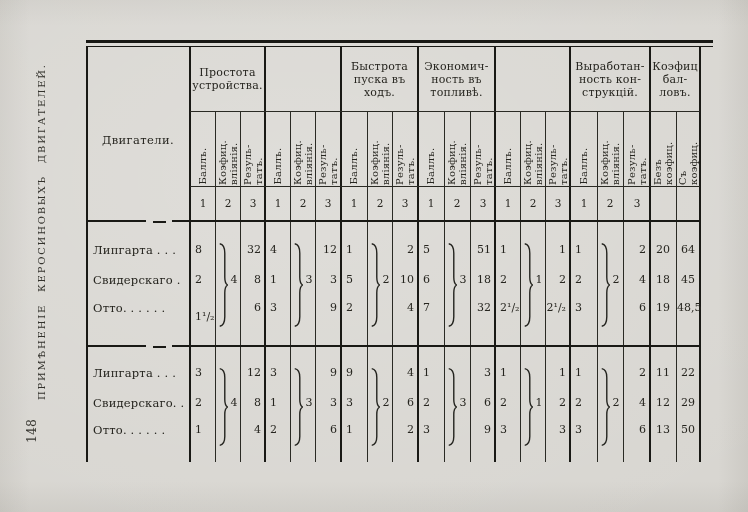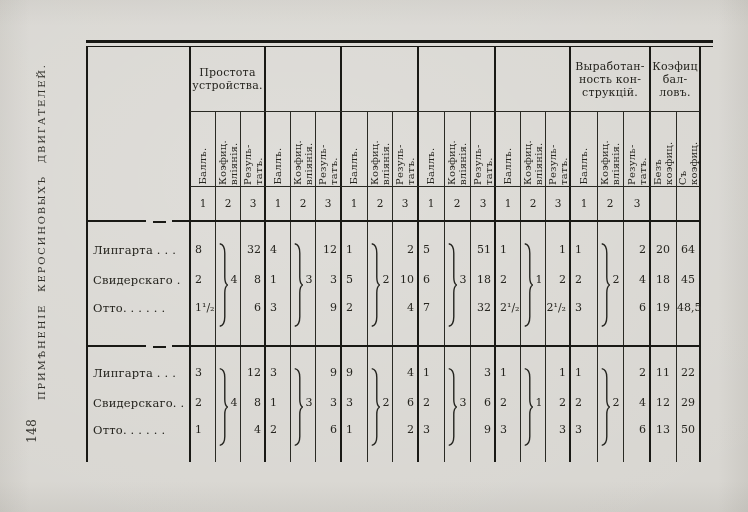--- a/index.html
+++ b/index.html
@@ -75,22 +75,29 @@
   <div class="ln soft" style="left:190px;top:186px;width:510px;height:1px"></div>
 
   <div class="ln" style="left:86px;top:220px;width:60px;height:2px"></div>
   <div class="ln" style="left:153px;top:221px;width:13px;height:2px"></div>
   <div class="ln" style="left:172px;top:220px;width:528px;height:2px"></div>
 
   <div class="ln" style="left:86px;top:345px;width:60px;height:2px"></div>
   <div class="ln" style="left:153px;top:346px;width:13px;height:2px"></div>
   <div class="ln" style="left:172px;top:345px;width:528px;height:2px"></div>
 
+  <div class="t axis">Двигатели.</div>
   <div class="t gt" style="left:182px;width:91px">Простота
 устройства.</div>
+  <div class="t gt" style="left:334px;width:91px">Быстрота
+пуска въ
+ходъ.</div>
+  <div class="t gt" style="left:411px;width:91px">Экономич-
+ность въ
+топливѣ.</div>
   <div class="t gt" style="left:565px;width:90px">Выработан-
 ность кон-
 струкцій.</div>
   <div class="t gt" style="left:645px;width:60px">Коэфиц
 бал-
 ловъ.</div>
 
   <div class="t vrot v1" style="left:166px">Баллъ.</div>
   <div class="t vrot v2" style="left:191px">Коэфиц.
 вліянія.</div>
@@ -154,21 +161,21 @@
   <div class="t n sc" style="left:346px;top:242px">1</div>
   <div class="t n sc" style="left:423px;top:242px">5</div>
   <div class="t n sc" style="left:500px;top:242px">1</div>
   <div class="t n sc" style="left:575px;top:242px">1</div>
   <div class="t n sc" style="left:195px;top:272px">2</div>
   <div class="t n sc" style="left:270px;top:272px">1</div>
   <div class="t n sc" style="left:346px;top:272px">5</div>
   <div class="t n sc" style="left:423px;top:272px">6</div>
   <div class="t n sc" style="left:500px;top:272px">2</div>
   <div class="t n sc" style="left:575px;top:272px">2</div>
-  <div class="t n sc" style="left:195px;top:300px">1¹/₂</div>
+  <div class="t n sc" style="left:195px;top:309px">1¹/₂</div>
   <div class="t n sc" style="left:270px;top:300px">3</div>
   <div class="t n sc" style="left:346px;top:300px">2</div>
   <div class="t n sc" style="left:423px;top:300px">7</div>
   <div class="t n sc" style="left:500px;top:300px">2¹/₂</div>
   <div class="t n sc" style="left:575px;top:300px">3</div>
 
   <div class="t n rs" style="left:233px;top:242px">32</div>
   <div class="t n rs" style="left:309px;top:242px">12</div>
   <div class="t n rs" style="left:386px;top:242px">2</div>
   <div class="t n rs" style="left:463px;top:242px">51</div>

